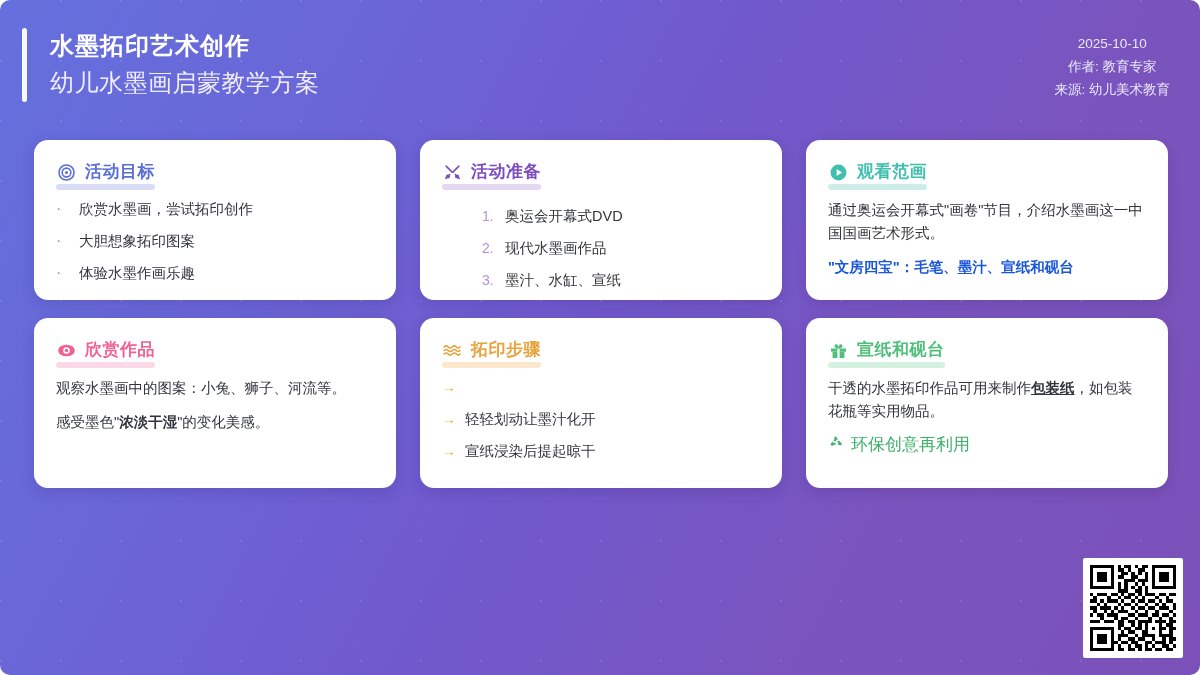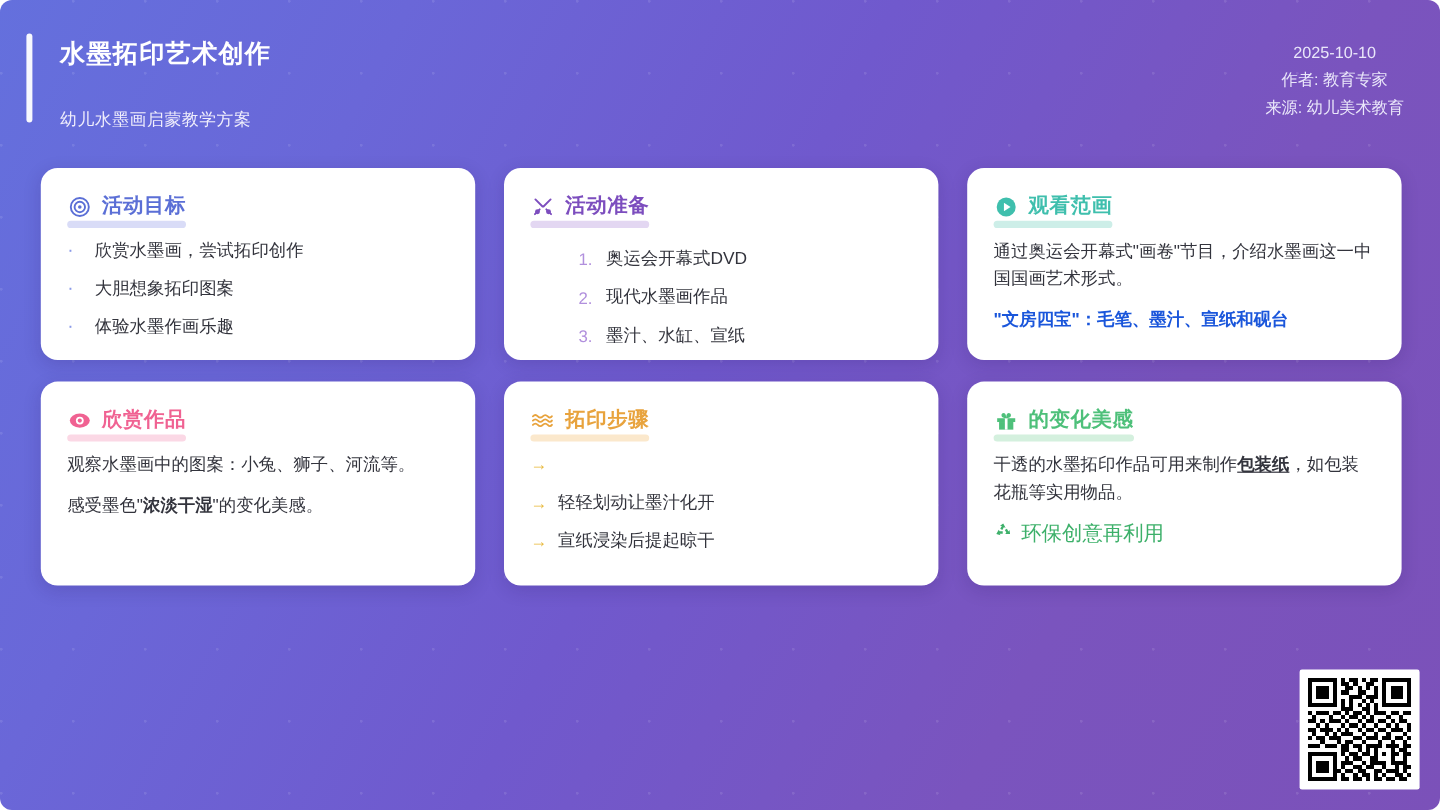--- a/index.html
+++ b/index.html
@@ -36,29 +36,29 @@
   }
   .header-accent {
     position: absolute;
     left: 22px; top: 28px;
     width: 5px; height: 74px;
     background: #ffffff;
     border-radius: 3px;
     opacity: 0.95;
   }
   .header-title {
-    font-size: 21px;
+    font-size: 24px;
     font-weight: bold;
     color: #ffffff;
     letter-spacing: 1px;
     line-height: 40px;
-    margin: 0 0 20px 14px;
+    margin: 0 0 4px 14px;
   }
   .header-subtitle {
-    font-size: 14px;
+    font-size: 24px;
     color: #f0eefc;
     line-height: 26px;
     letter-spacing: 0.5px;
     margin-left: 14px;
   }
   .header-meta {
     position: absolute;
     right: 30px; top: 32px;
     text-align: center;
     color: #eae7fa;
@@ -314,21 +314,21 @@
       <div class="card">
         <div class="card-head">
           <span class="card-icon">
             <svg width="19" height="19" viewBox="0 0 24 24">
               <rect x="2.5" y="9.5" width="19" height="4" fill="#4ec07a"></rect>
               <rect x="4.5" y="13.5" width="15" height="8" fill="#4ec07a"></rect>
               <rect x="10.6" y="9.5" width="2.8" height="12" fill="#ffffff"></rect>
               <path d="M12 9.5C9.5 9.5 7 8.6 7 6.3 7 4.8 8.2 4 9.4 4c2 0 2.6 3 2.6 5.5zM12 9.5c2.5 0 5-.9 5-3.2 0-1.5-1.2-2.3-2.4-2.3-2 0-2.6 3-2.6 5.5z" fill="#4ec07a"></path>
             </svg>
           </span>
-          <span class="card-title" style="color: rgb(78, 192, 122);">的变化美感</span>
+          <span class="card-title" style="color: rgb(78, 192, 122);">宣纸和砚台</span>
           <span class="title-underline" style="background: rgb(212, 240, 222);"></span>
         </div>
         <p class="body-text"><span>干透的水墨拓印作品可用来制作</span><span class="u-underline">包装纸</span><span>，如包装花瓶等实用物品。</span></p>
         <div class="footer-note" style="color: rgb(61, 176, 106);">
           <span><svg width="16" height="16" viewBox="0 0 24 24">
               <path d="M12 3.4l3 5.2-2.2-.4-1.9 3.3-2.6-1.5 2-3.4-2.3-.4z" fill="#3db06a"></path>
               <path d="M20.6 16.4l-6 .1 1.3-1.8-1.9-3.3 2.6-1.5 2 3.4 1.3-1.8z" fill="#3db06a"></path>
               <path d="M3.4 16.5l3-5.2 1.2 1.9h3.8v3h-3.9l1.2 1.9z" fill="#3db06a"></path>
             </svg></span>
           <span>环保创意再利用</span>

